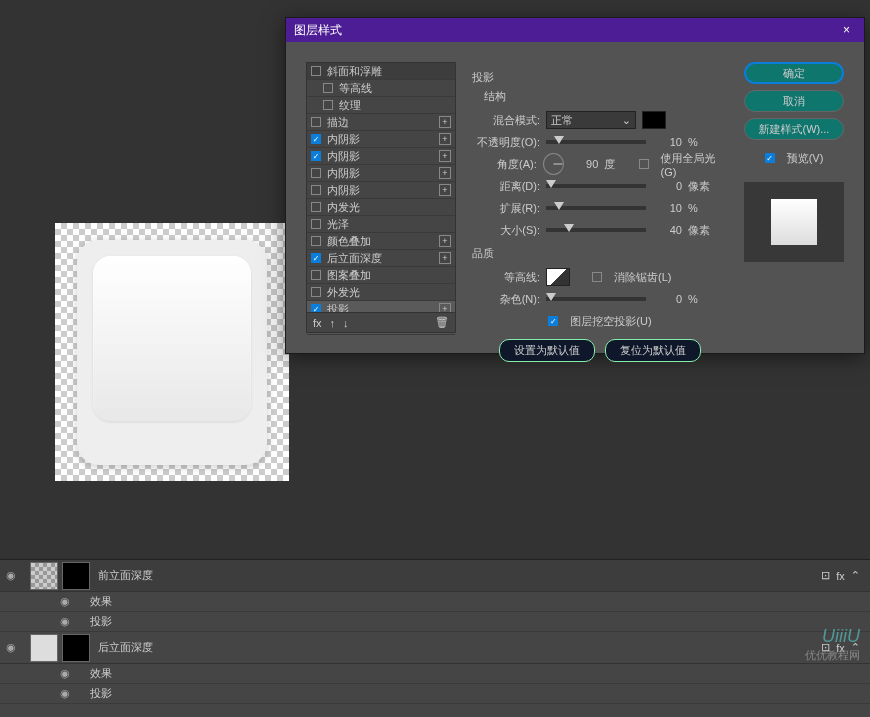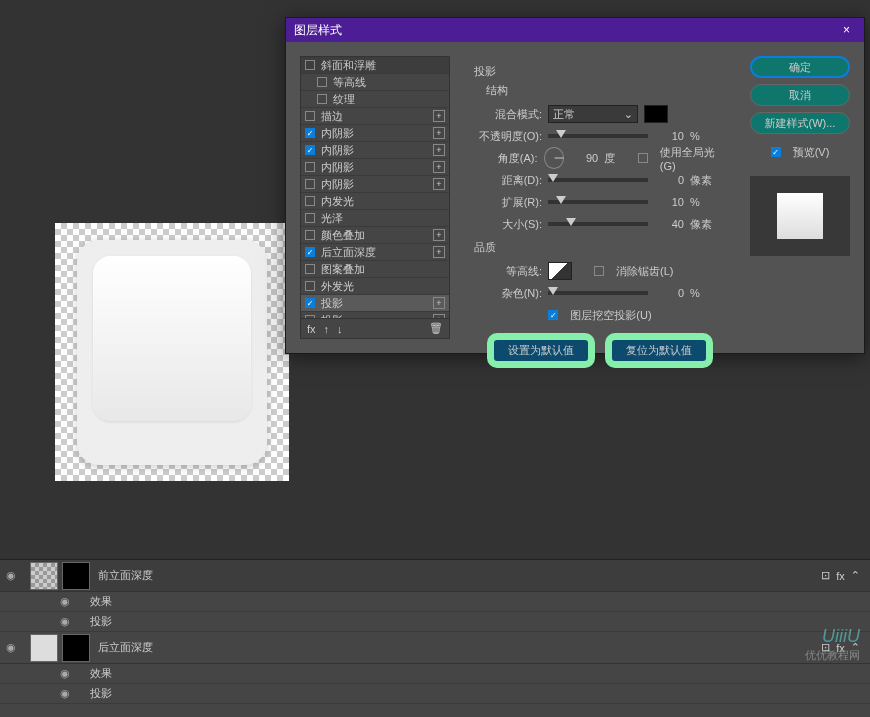--- a/index.html
+++ b/index.html
@@ -5,21 +5,21 @@
 *{box-sizing:border-box;margin:0;padding:0;font-family:"Microsoft YaHei",sans-serif;font-size:11px;color:#ccc;user-select:none}
 body{background:#333;width:870px;height:717px;overflow:hidden;position:relative}
 .canvas-area{position:absolute;left:0;top:0;width:290px;height:555px;display:flex;align-items:center;justify-content:center}
 .doc{position:absolute;left:55px;top:223px;width:234px;height:258px;background:repeating-conic-gradient(#ccc 0 25%,#fff 0 50%) 0 0/12px 12px}
 .key-shape{position:absolute;left:22px;top:17px;width:190px;height:225px;background:#eee;border-radius:22px;box-shadow:0 2px 8px rgba(0,0,0,0.2)}
 .key-top{position:absolute;left:38px;top:33px;width:158px;height:165px;background:linear-gradient(#fff,#e8e8e8);border-radius:18px;box-shadow:inset 0 1px 2px rgba(255,255,255,0.8),0 1px 3px rgba(0,0,0,0.1)}
 .dialog{position:absolute;left:285px;top:17px;width:580px;height:337px;background:#535353;border:1px solid #1a1a1a;box-shadow:0 4px 20px rgba(0,0,0,0.5)}
 .titlebar{height:24px;background:#4c1d95;display:flex;align-items:center;padding:0 8px;justify-content:space-between}
 .titlebar span{color:#fff;font-size:12px}
 .close-x{color:#fff;font-size:14px;cursor:pointer;padding:0 6px}
-.dialog-body{display:flex;padding:14px;gap:16px;height:calc(100% - 24px)}
+.dialog-body{display:flex;padding:20px;gap:8px;height:calc(100% - 24px)}
 .styles-col{width:150px;background:#454545;border:1px solid #333;position:relative}
 .style-row{display:flex;align-items:center;height:17px;padding:0 4px;border-bottom:1px solid #3a3a3a;position:relative}
 .style-row.header{background:#3d3d3d}
 .style-row.sel{background:#5a5a5a}
 .chk{width:10px;height:10px;border:1px solid #888;margin-right:6px;display:inline-flex;align-items:center;justify-content:center;font-size:8px;color:#fff}
 .chk.on{background:#0b7dda;border-color:#0b7dda}
 .chk.on::after{content:"✓"}
 .plus{position:absolute;right:4px;top:2px;width:12px;height:12px;border:1px solid #888;display:flex;align-items:center;justify-content:center;font-size:9px}
 .style-footer{position:absolute;bottom:0;left:0;right:0;height:20px;background:#454545;border-top:1px solid #333;display:flex;align-items:center;padding:0 6px;gap:8px;justify-content:space-between}
 .style-footer .ig{display:flex;gap:8px}
@@ -31,21 +31,21 @@
 .dd{background:#3a3a3a;border:1px solid #222;height:18px;width:90px;padding:0 4px;display:flex;align-items:center;justify-content:space-between}
 .sw{width:24px;height:18px;background:#000;border:1px solid #222}
 .slider{flex:1;height:4px;background:#333;position:relative;max-width:100px}
 .slider .th{position:absolute;top:-4px;width:0;height:0;border-left:5px solid transparent;border-right:5px solid transparent;border-top:8px solid #ccc}
 .num{width:30px;text-align:right}
 .unit{width:30px}
 .dial{width:22px;height:22px;border:1px solid #888;border-radius:50%;position:relative}
 .dial::after{content:"";position:absolute;width:1px;height:9px;background:#ccc;left:50%;top:1px;transform-origin:bottom;transform:rotate(90deg)}
 .contour{width:24px;height:18px;background:linear-gradient(135deg,#fff 50%,#333 50%);border:1px solid #222}
 .btn-row{display:flex;gap:10px;justify-content:center;margin-top:8px}
-.pbtn{background:#0c4a6e;border:7px solid #86efac;border-radius:10px;padding:3px 14px;cursor:pointer}
+.pbtn{background:#0f172a;border:1px solid #86efac;border-radius:10px;padding:3px 14px;cursor:pointer}
 .right-col{width:100px;display:flex;flex-direction:column;gap:6px;align-items:stretch}
 .rbtn{background:#0f766e;border:1px solid #666;border-radius:12px;height:22px;display:flex;align-items:center;justify-content:center;cursor:pointer}
 .rbtn.primary{border-color:#0b7dda;border-width:2px}
 .preview-box{background:#383838;height:80px;display:flex;align-items:center;justify-content:center;margin-top:6px}
 .preview-sw{width:46px;height:46px;background:linear-gradient(#fff,#ddd)}
 .layers{position:absolute;left:0;bottom:0;width:870px;height:158px;background:#454545;border-top:1px solid #222}
 .lrow{display:flex;align-items:center;height:32px;border-bottom:1px solid #333;padding:0 6px;position:relative}
 .lrow.sel{background:#3d3d3d}
 .eye{width:14px;height:14px;margin-right:10px;color:#aaa}
 .thumb{width:28px;height:28px;border:1px solid #666;margin-right:4px;background:repeating-conic-gradient(#999 0 25%,#ccc 0 50%) 0 0/8px 8px}

